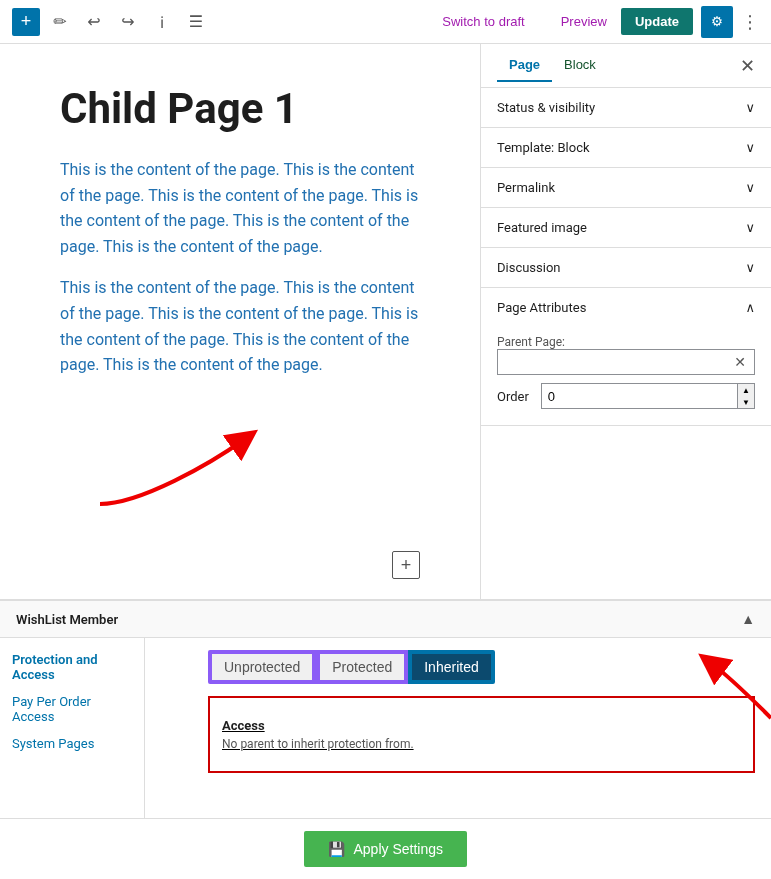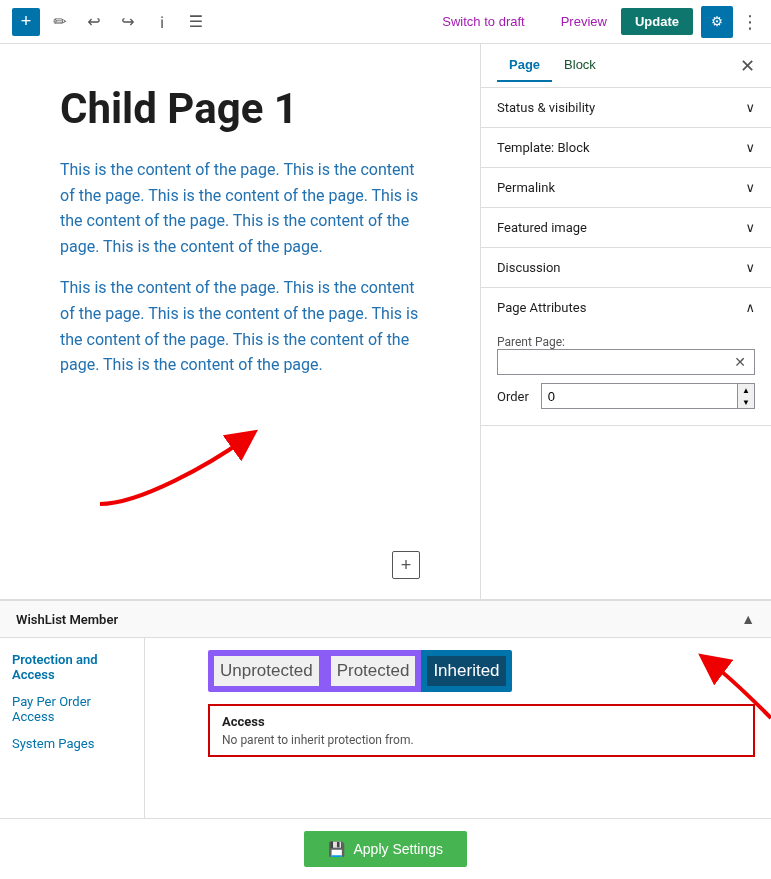--- a/index.html
+++ b/index.html
@@ -107,30 +107,30 @@
     }
     .wl-nav-item {
       padding: 6px 12px; font-size: 13px; cursor: pointer; color: #0073aa;
     }
     .wl-nav-item.active { color: #0073aa; font-weight: 600; }
     .wl-content { flex: 1; padding: 12px 16px; position: relative; }
 
     
     .protection-tabs { display: flex; gap: 0; margin-bottom: 12px; }
     .prot-tab {
-      padding: 5px 6px; font-size: 17px; border: 6px solid #8b5cf6; background: #f0f0f0;
+      padding: 5px 12px; font-size: 14px; border: 4px solid #8b5cf6; background: #f0f0f0;
       cursor: pointer; color: #555;
     }
     .prot-tab:first-child { border-radius: 2px 0 0 2px; }
     .prot-tab:last-child { border-radius: 0 2px 2px 0; }
     .prot-tab.active { background: #0c4a6e; color: #fff; border-color: #0073aa; }
 
     
     .access-box {
-      border: 2px solid #c00; padding: 8px 12px; background: #fff;
+      border: 2px solid #c00; padding: 20px 12px; background: #fff; text-decoration: underline;
     }
     .access-title { font-size: 13px; font-weight: 700; color: #1e1e1e; margin-bottom: 4px; }
     .access-msg { font-size: 12px; color: #555; }
 
     
     .apply-row {
       display: flex; justify-content: center; align-items: center;
       padding: 12px 0; border-top: 1px solid #ddd; background: #fff;
     }
     .apply-btn {

